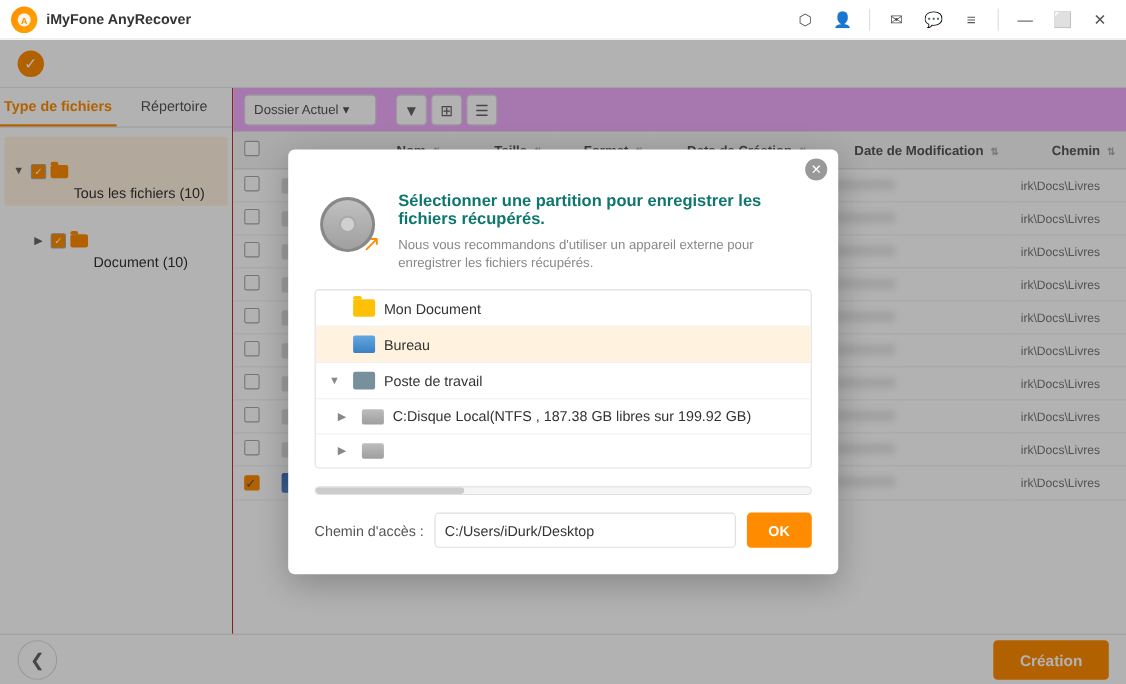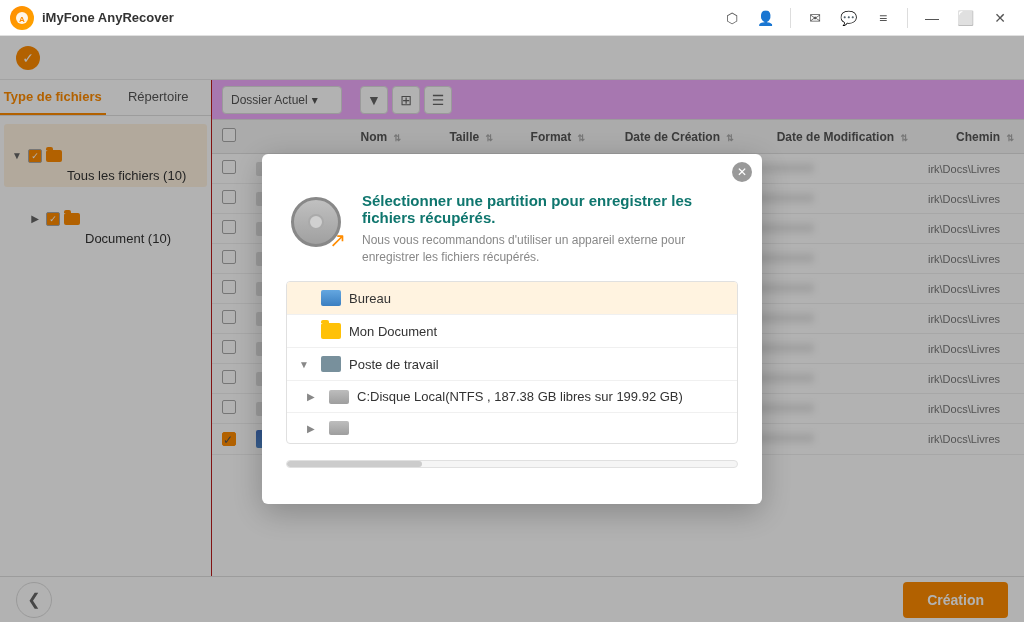--- a/index.html
+++ b/index.html
@@ -675,33 +675,33 @@
           <span class="modal-arrow">↗</span>
         </div>
         <div>
           <div class="modal-title">Sélectionner une partition pour enregistrer les fichiers récupérés.</div>
           <div class="modal-subtitle">Nous vous recommandons d'utiliser un appareil externe pour enregistrer les fichiers récupérés.</div>
         </div>
       </div>
 
       <div class="modal-browser">
 
+        <div class="browser-item">
+          <span class="expand-arrow"> </span>
+          <div class="browser-icon-folder"></div>
+          <span>Mon Document</span>
+        </div>
+
         <div class="browser-item selected">
           <span class="expand-arrow"> </span>
           <div class="browser-icon-desktop"></div>
           <span>Bureau</span>
         </div>
 
         <div class="browser-item">
-          <span class="expand-arrow"> </span>
-          <div class="browser-icon-folder"></div>
-          <span>Mon Document</span>
-        </div>
-
-        <div class="browser-item">
           <span class="expand-arrow">▼</span>
           <div class="browser-icon-computer"></div>
           <span>Poste de travail</span>
         </div>
 
         <div class="browser-item indent">
           <span class="expand-arrow">▶</span>
           <div class="browser-icon-drive"></div>
           <span>C:Disque Local(NTFS , 187.38 GB libres sur 199.92 GB)</span>
         </div>
@@ -709,15 +709,20 @@
         <div class="browser-item indent">
           <span class="expand-arrow">▶</span>
           <div class="browser-icon-drive"></div>
         </div>
       </div>
 
       <div class="modal-scrollbar-area">
         <div class="modal-scrollbar-thumb"></div>
       </div>
 
+      <div class="modal-footer">
+        <span class="path-label">Chemin d'accès :</span>
+        <input class="path-input" type="text" value="C:/Users/iDurk/Desktop" style="">
+        <button class="ok-btn">OK</button>
+      </div>
     </div>
   </div>
 </div>
 
 </body></html>

